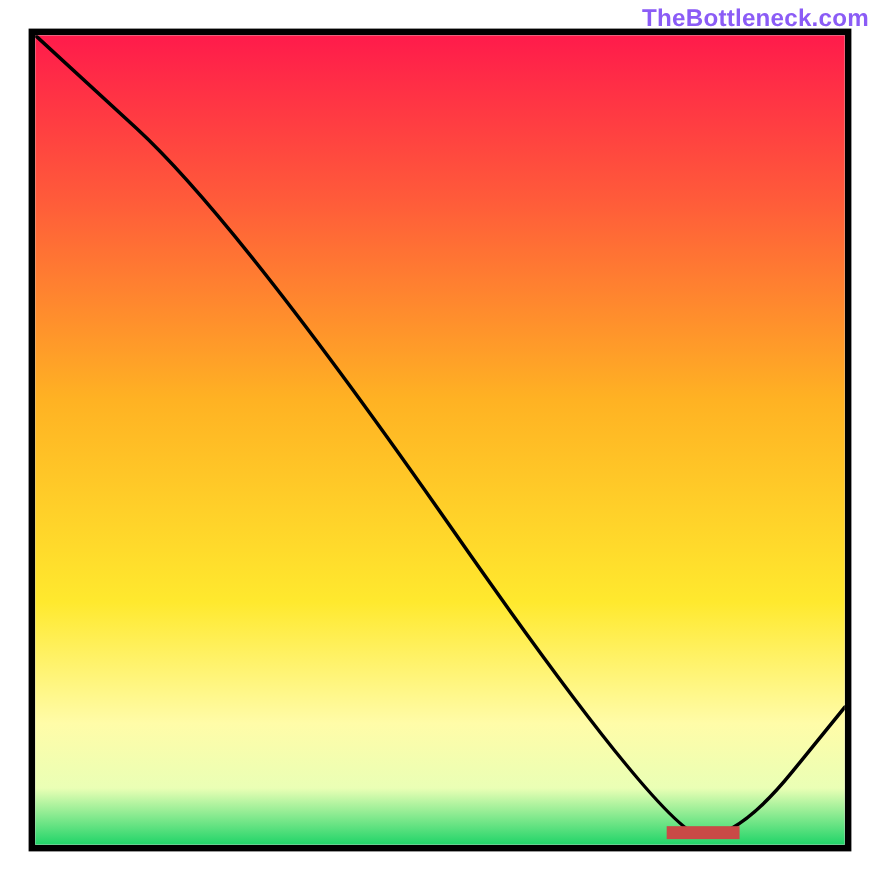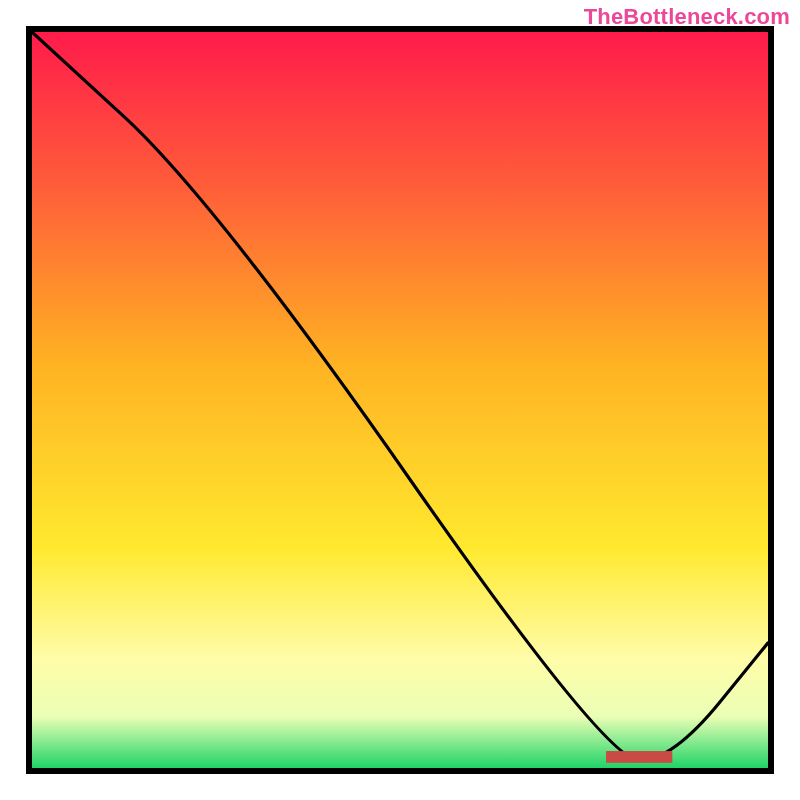--- a/index.html
+++ b/index.html
@@ -16,21 +16,21 @@
     width: 800px;
     height: 800px;
     box-sizing: border-box;
   }
   .watermark {
     position: absolute;
     top: 4px;
     right: 10px;
     font-size: 22px;
     font-weight: 600;
-    color: #ec4899;
+    color: #8b5cf6;
     letter-spacing: 0.2px;
     user-select: none;
   }
   .plot-area {
     position: absolute;
     left: 26px;
     top: 26px;
     width: 748px;   
     height: 748px;  
     border: 6px solid #000000;

